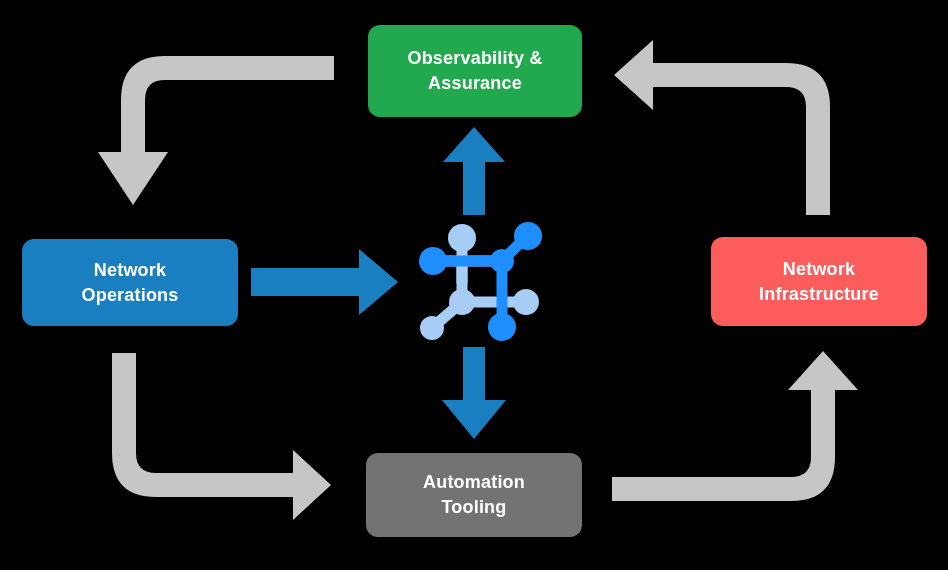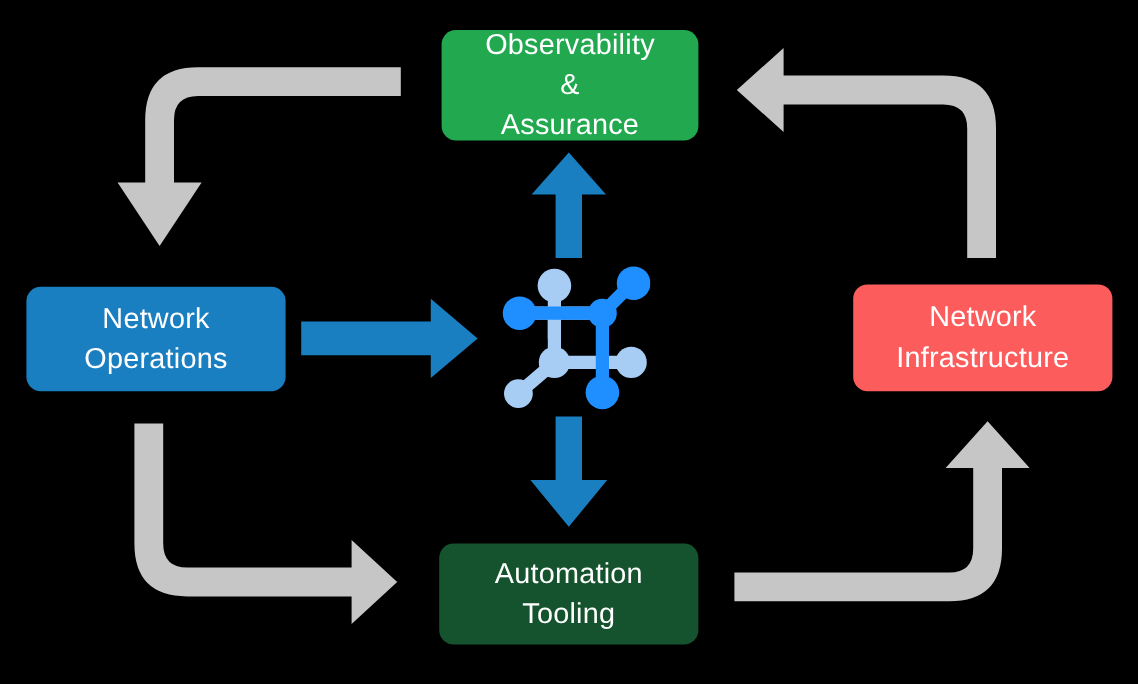--- a/index.html
+++ b/index.html
@@ -18,43 +18,43 @@
     overflow: hidden;
   }
   .node-box {
     position: absolute;
     border-radius: 12px;
     display: flex;
     align-items: center;
     justify-content: center;
     text-align: center;
     color: #ffffff;
-    font-size: 24px;
+    font-size: 18px;
     line-height: 1.38;
-    font-weight: 400;
+    font-weight: 700;
     letter-spacing: 0.2px;
     box-sizing: border-box;
     padding: 6px 28px;
     white-space: pre-line;
   }
   #box-observability {
     left: 368px; top: 25px; width: 214px; height: 92px;
     background: #22a94f;
   }
   #box-network-operations {
     left: 22px; top: 239px; width: 216px; height: 87px;
     background: #1a7fc1;
   }
   #box-network-infrastructure {
     left: 711px; top: 237px; width: 216px; height: 89px;
     background: #fc5c5c;
   }
   #box-automation-tooling {
     left: 366px; top: 453px; width: 216px; height: 84px;
-    background: #14532d;
+    background: #737373;
   }
   .svg-layer {
     position: absolute;
     left: 0; top: 0;
     width: 948px;
     height: 570px;
     pointer-events: none;
   }
   .hub-icon {
     position: absolute;

